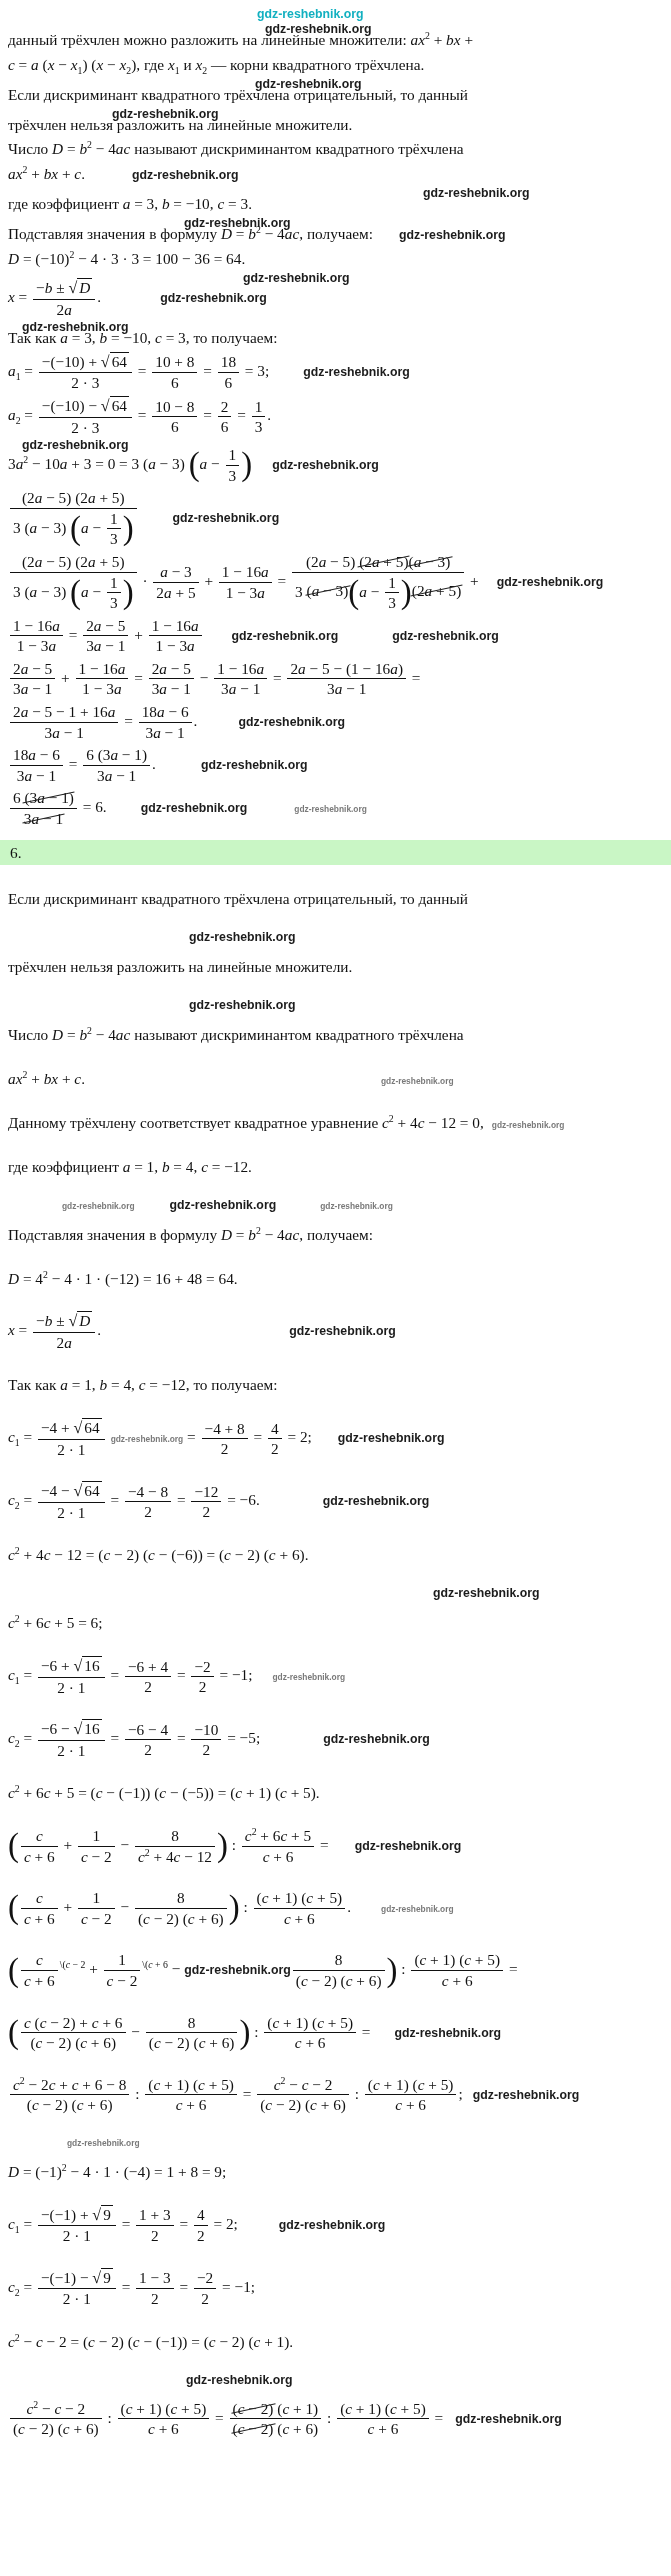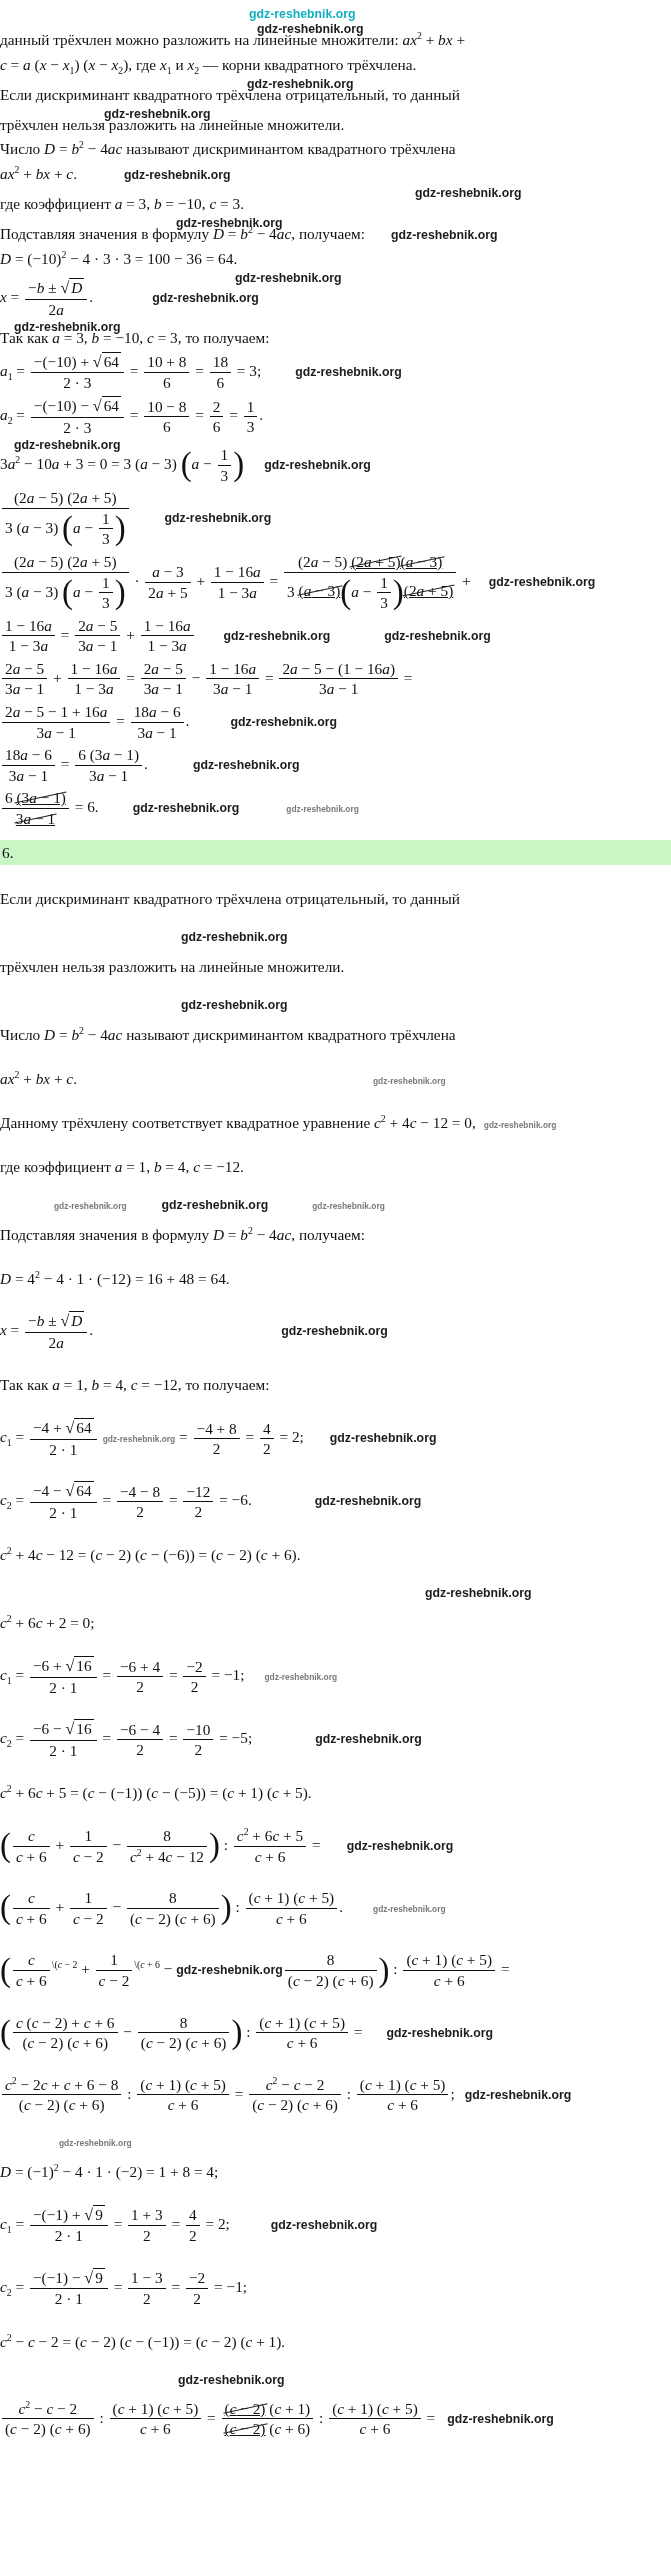--- a/index.html
+++ b/index.html
@@ -1,36 +1,36 @@
 <!DOCTYPE html>
 <html><head>
 <meta charset="utf-8">
 <style>
   html,body{margin:0;padding:0;background:#ffffff;}
   .page{
     width:671px;height:2576px;overflow:hidden;box-sizing:border-box;
-    padding:3px 8px 0 0;position:relative;
+    padding:3px 8px 0 8px;position:relative;
     font-family:"Liberation Serif","DejaVu Serif",serif;
     font-size:15.3px;color:#111;line-height:1.3;
   }
   .line{margin:5px 0;white-space:nowrap;}
   .s2.line{margin:24px 0;}
   .wml{height:0;margin:0;position:relative;top:-7px;z-index:3;}
   .wml.keep{height:auto;top:0;margin:0 0 2px 0;}
   .s2.wml{margin:0;}
   .it{font-style:italic;}
   .sup{font-size:64%;vertical-align:super;line-height:0;}
   .sub{font-size:64%;vertical-align:sub;line-height:0;}
   .frac{display:inline-block;vertical-align:middle;text-align:center;margin:0 2px;line-height:1.15;}
   .frac>.num{display:block;padding:0 3px 1px 3px;border-bottom:1.3px solid #111;}
   .frac>.den{display:block;padding:1px 3px 0 3px;}
   .sqrt{white-space:nowrap;}
   .sqrt>.rad{font-size:1.05em;}
   .sqrt>.sqb{border-top:1.3px solid #111;padding:0 2px;}
-  .strike{position:relative;display:inline-block;text-decoration:underline;}
+  .strike{position:relative;display:inline-block;}
   .strike::after{content:"";position:absolute;left:-2px;right:-2px;top:45%;border-top:1.4px solid #222;transform:rotate(-12deg);}
   .wm{font-family:"Liberation Sans","DejaVu Sans",sans-serif;font-weight:700;font-size:12.3px;color:#1c1c1c;}
   .wms{font-family:"Liberation Sans","DejaVu Sans",sans-serif;font-weight:700;font-size:8.4px;color:#7a7a7a;}
   .wmc{font-family:"Liberation Sans","DejaVu Sans",sans-serif;font-weight:700;font-size:12.3px;color:#12b0c0;}
   .sp{display:inline-block;}
   .bp{font-size:215%;font-weight:300;vertical-align:middle;line-height:0;position:relative;top:-1px;}
   .hl{background:#c9f6c5;margin:12px -8px;padding:3px 10px;white-space:nowrap;}
 </style>
 </head>
 <body>
@@ -77,31 +77,31 @@
     <div class="line s2"><span class="tt">где коэффициент </span><span class="mt"><span class="it">a</span><span> = 1, </span><span class="it">b</span><span> = 4, </span><span class="it">c</span><span> = −12.</span></span></div>
     <div class="wml s2"><span class="sp" style="width: 54px;"></span><span class="wms">gdz-reshebnik.org</span><span class="sp" style="width: 35px;"></span><span class="wm">gdz-reshebnik.org</span><span class="sp" style="width: 44px;"></span><span class="wms">gdz-reshebnik.org</span></div>
     <div class="line s2"><span class="tt">Подставляя значения в формулу </span><span class="mt"><span class="it">D</span><span> = </span><span class="it">b</span></span><span class="sup"><span class="mt"><span>2</span></span></span><span class="mt"><span> − 4</span><span class="it">ac</span></span><span class="tt">, получаем:</span></div>
     <div class="line s2"><span class="mt"><span class="it">D</span><span> = 4</span></span><span class="sup"><span class="mt"><span>2</span></span></span><span class="mt"><span> − 4 · 1 · (−12) = 16 + 48 = 64.</span></span></div>
     <div class="line s2"><span class="mt"><span class="it">x</span><span> = </span></span><span class="frac"><span class="num"><span class="mt"><span>−</span><span class="it">b</span><span> ± </span></span><span class="sqrt"><span class="rad">√</span><span class="sqb"><span class="mt"><span class="it">D</span></span></span></span></span><span class="den"><span class="mt"><span>2</span><span class="it">a</span></span></span></span><span class="tt">.</span><span class="sp" style="width: 188px;"></span><span class="wm">gdz-reshebnik.org</span></div>
     <div class="line s2"><span class="tt">Так как </span><span class="mt"><span class="it">a</span><span> = 1, </span><span class="it">b</span><span> = 4, </span><span class="it">c</span><span> = −12,</span></span><span class="tt"> то получаем:</span></div>
     <div class="line s2"><span class="mt"><span class="it">c</span></span><span class="sub"><span class="mt"><span>1</span></span></span><span class="mt"><span> = </span></span><span class="frac"><span class="num"><span class="mt"><span>−4 + </span></span><span class="sqrt"><span class="rad">√</span><span class="sqb"><span class="mt"><span>64</span></span></span></span></span><span class="den"><span class="mt"><span>2 · 1</span></span></span></span><span class="sp" style="width: 4px;"></span><span class="wms">gdz-reshebnik.org</span><span class="mt"><span> = </span></span><span class="frac"><span class="num"><span class="mt"><span>−4 + 8</span></span></span><span class="den"><span class="mt"><span>2</span></span></span></span><span class="mt"><span> = </span></span><span class="frac"><span class="num"><span class="mt"><span>4</span></span></span><span class="den"><span class="mt"><span>2</span></span></span></span><span class="mt"><span> = 2;</span></span><span class="sp" style="width: 26px;"></span><span class="wm">gdz-reshebnik.org</span></div>
     <div class="line s2"><span class="mt"><span class="it">c</span></span><span class="sub"><span class="mt"><span>2</span></span></span><span class="mt"><span> = </span></span><span class="frac"><span class="num"><span class="mt"><span>−4 − </span></span><span class="sqrt"><span class="rad">√</span><span class="sqb"><span class="mt"><span>64</span></span></span></span></span><span class="den"><span class="mt"><span>2 · 1</span></span></span></span><span class="mt"><span> = </span></span><span class="frac"><span class="num"><span class="mt"><span>−4 − 8</span></span></span><span class="den"><span class="mt"><span>2</span></span></span></span><span class="mt"><span> = </span></span><span class="frac"><span class="num"><span class="mt"><span>−12</span></span></span><span class="den"><span class="mt"><span>2</span></span></span></span><span class="mt"><span> = −6.</span></span><span class="sp" style="width: 63px;"></span><span class="wm">gdz-reshebnik.org</span></div>
     <div class="line s2"><span class="mt"><span class="it">c</span></span><span class="sup"><span class="mt"><span>2</span></span></span><span class="mt"><span> + 4</span><span class="it">c</span><span> − 12 = (</span><span class="it">c</span><span> − 2) (</span><span class="it">c</span><span> − (−6)) = (</span><span class="it">c</span><span> − 2) (</span><span class="it">c</span><span> + 6).</span></span></div>
     <div class="wml s2"><span class="sp" style="width: 425px;"></span><span class="wm">gdz-reshebnik.org</span></div>
-    <div class="line s2"><span class="mt"><span class="it">c</span></span><span class="sup"><span class="mt"><span>2</span></span></span><span class="mt"><span> + 6</span><span class="it">c</span><span> + 2 = 0;</span></span></div>
+    <div class="line s2"><span class="mt"><span class="it">c</span></span><span class="sup"><span class="mt"><span>2</span></span></span><span class="mt"><span> + 6</span><span class="it">c</span><span> + 5 = 6;</span></span></div>
     <div class="line s2"><span class="mt"><span class="it">c</span></span><span class="sub"><span class="mt"><span>1</span></span></span><span class="mt"><span> = </span></span><span class="frac"><span class="num"><span class="mt"><span>−6 + </span></span><span class="sqrt"><span class="rad">√</span><span class="sqb"><span class="mt"><span>16</span></span></span></span></span><span class="den"><span class="mt"><span>2 · 1</span></span></span></span><span class="mt"><span> = </span></span><span class="frac"><span class="num"><span class="mt"><span>−6 + 4</span></span></span><span class="den"><span class="mt"><span>2</span></span></span></span><span class="mt"><span> = </span></span><span class="frac"><span class="num"><span class="mt"><span>−2</span></span></span><span class="den"><span class="mt"><span>2</span></span></span></span><span class="mt"><span> = −1;</span></span><span class="sp" style="width: 20px;"></span><span class="wms">gdz-reshebnik.org</span></div>
     <div class="line s2"><span class="mt"><span class="it">c</span></span><span class="sub"><span class="mt"><span>2</span></span></span><span class="mt"><span> = </span></span><span class="frac"><span class="num"><span class="mt"><span>−6 − </span></span><span class="sqrt"><span class="rad">√</span><span class="sqb"><span class="mt"><span>16</span></span></span></span></span><span class="den"><span class="mt"><span>2 · 1</span></span></span></span><span class="mt"><span> = </span></span><span class="frac"><span class="num"><span class="mt"><span>−6 − 4</span></span></span><span class="den"><span class="mt"><span>2</span></span></span></span><span class="mt"><span> = </span></span><span class="frac"><span class="num"><span class="mt"><span>−10</span></span></span><span class="den"><span class="mt"><span>2</span></span></span></span><span class="mt"><span> = −5;</span></span><span class="sp" style="width: 63px;"></span><span class="wm">gdz-reshebnik.org</span></div>
     <div class="line s2"><span class="mt"><span class="it">c</span></span><span class="sup"><span class="mt"><span>2</span></span></span><span class="mt"><span> + 6</span><span class="it">c</span><span> + 5 = (</span><span class="it">c</span><span> − (−1)) (</span><span class="it">c</span><span> − (−5)) = (</span><span class="it">c</span><span> + 1) (</span><span class="it">c</span><span> + 5).</span></span></div>
     <div class="line s2"><span class="bp">(</span><span class="frac"><span class="num"><span class="mt"><span class="it">c</span></span></span><span class="den"><span class="mt"><span class="it">c</span><span> + 6</span></span></span></span><span class="mt"><span> + </span></span><span class="frac"><span class="num"><span class="mt"><span>1</span></span></span><span class="den"><span class="mt"><span class="it">c</span><span> − 2</span></span></span></span><span class="mt"><span> − </span></span><span class="frac"><span class="num"><span class="mt"><span>8</span></span></span><span class="den"><span class="mt"><span class="it">c</span></span><span class="sup"><span class="mt"><span>2</span></span></span><span class="mt"><span> + 4</span><span class="it">c</span><span> − 12</span></span></span></span><span class="bp">)</span><span class="mt"><span> : </span></span><span class="frac"><span class="num"><span class="mt"><span class="it">c</span></span><span class="sup"><span class="mt"><span>2</span></span></span><span class="mt"><span> + 6</span><span class="it">c</span><span> + 5</span></span></span><span class="den"><span class="mt"><span class="it">c</span><span> + 6</span></span></span></span><span class="mt"><span> =</span></span><span class="sp" style="width: 26px;"></span><span class="wm">gdz-reshebnik.org</span></div>
     <div class="line s2"><span class="bp">(</span><span class="frac"><span class="num"><span class="mt"><span class="it">c</span></span></span><span class="den"><span class="mt"><span class="it">c</span><span> + 6</span></span></span></span><span class="mt"><span> + </span></span><span class="frac"><span class="num"><span class="mt"><span>1</span></span></span><span class="den"><span class="mt"><span class="it">c</span><span> − 2</span></span></span></span><span class="mt"><span> − </span></span><span class="frac"><span class="num"><span class="mt"><span>8</span></span></span><span class="den"><span class="mt"><span>(</span><span class="it">c</span><span> − 2) (</span><span class="it">c</span><span> + 6)</span></span></span></span><span class="bp">)</span><span class="mt"><span> : </span></span><span class="frac"><span class="num"><span class="mt"><span>(</span><span class="it">c</span><span> + 1) (</span><span class="it">c</span><span> + 5)</span></span></span><span class="den"><span class="mt"><span class="it">c</span><span> + 6</span></span></span></span><span class="mt"><span>.</span></span><span class="sp" style="width: 30px;"></span><span class="wms">gdz-reshebnik.org</span></div>
     <div class="line s2"><span class="bp">(</span><span class="frac"><span class="num"><span class="mt"><span class="it">c</span></span></span><span class="den"><span class="mt"><span class="it">c</span><span> + 6</span></span></span></span><span class="sup"><span class="mt"><span>\(</span><span class="it">c</span><span> − 2</span></span></span><span class="mt"><span> + </span></span><span class="frac"><span class="num"><span class="mt"><span>1</span></span></span><span class="den"><span class="mt"><span class="it">c</span><span> − 2</span></span></span></span><span class="sup"><span class="mt"><span>\(</span><span class="it">c</span><span> + 6</span></span></span><span class="mt"><span> − </span></span><span class="wm">gdz-reshebnik.org</span><span class="frac"><span class="num"><span class="mt"><span>8</span></span></span><span class="den"><span class="mt"><span>(</span><span class="it">c</span><span> − 2) (</span><span class="it">c</span><span> + 6)</span></span></span></span><span class="bp">)</span><span class="mt"><span> : </span></span><span class="frac"><span class="num"><span class="mt"><span>(</span><span class="it">c</span><span> + 1) (</span><span class="it">c</span><span> + 5)</span></span></span><span class="den"><span class="mt"><span class="it">c</span><span> + 6</span></span></span></span><span class="mt"><span> =</span></span></div>
     <div class="line s2"><span class="bp">(</span><span class="frac"><span class="num"><span class="mt"><span class="it">c</span><span> (</span><span class="it">c</span><span> − 2) + </span><span class="it">c</span><span> + 6</span></span></span><span class="den"><span class="mt"><span>(</span><span class="it">c</span><span> − 2) (</span><span class="it">c</span><span> + 6)</span></span></span></span><span class="mt"><span> − </span></span><span class="frac"><span class="num"><span class="mt"><span>8</span></span></span><span class="den"><span class="mt"><span>(</span><span class="it">c</span><span> − 2) (</span><span class="it">c</span><span> + 6)</span></span></span></span><span class="bp">)</span><span class="mt"><span> : </span></span><span class="frac"><span class="num"><span class="mt"><span>(</span><span class="it">c</span><span> + 1) (</span><span class="it">c</span><span> + 5)</span></span></span><span class="den"><span class="mt"><span class="it">c</span><span> + 6</span></span></span></span><span class="mt"><span> =</span></span><span class="sp" style="width: 24px;"></span><span class="wm">gdz-reshebnik.org</span></div>
     <div class="line s2"><span class="frac"><span class="num"><span class="mt"><span class="it">c</span></span><span class="sup"><span class="mt"><span>2</span></span></span><span class="mt"><span> − 2</span><span class="it">c</span><span> + </span><span class="it">c</span><span> + 6 − 8</span></span></span><span class="den"><span class="mt"><span>(</span><span class="it">c</span><span> − 2) (</span><span class="it">c</span><span> + 6)</span></span></span></span><span class="mt"><span> : </span></span><span class="frac"><span class="num"><span class="mt"><span>(</span><span class="it">c</span><span> + 1) (</span><span class="it">c</span><span> + 5)</span></span></span><span class="den"><span class="mt"><span class="it">c</span><span> + 6</span></span></span></span><span class="mt"><span> = </span></span><span class="frac"><span class="num"><span class="mt"><span class="it">c</span></span><span class="sup"><span class="mt"><span>2</span></span></span><span class="mt"><span> − </span><span class="it">c</span><span> − 2</span></span></span><span class="den"><span class="mt"><span>(</span><span class="it">c</span><span> − 2) (</span><span class="it">c</span><span> + 6)</span></span></span></span><span class="mt"><span> : </span></span><span class="frac"><span class="num"><span class="mt"><span>(</span><span class="it">c</span><span> + 1) (</span><span class="it">c</span><span> + 5)</span></span></span><span class="den"><span class="mt"><span class="it">c</span><span> + 6</span></span></span></span><span class="mt"><span>;</span></span><span class="sp" style="width: 10px;"></span><span class="wm">gdz-reshebnik.org</span></div>
     <div class="wml s2"><span class="sp" style="width: 59px;"></span><span class="wms">gdz-reshebnik.org</span></div>
-    <div class="line s2"><span class="mt"><span class="it">D</span><span> = (−1)</span></span><span class="sup"><span class="mt"><span>2</span></span></span><span class="mt"><span> − 4 · 1 · (−2) = 1 + 8 = 4;</span></span></div>
+    <div class="line s2"><span class="mt"><span class="it">D</span><span> = (−1)</span></span><span class="sup"><span class="mt"><span>2</span></span></span><span class="mt"><span> − 4 · 1 · (−4) = 1 + 8 = 9;</span></span></div>
     <div class="line s2"><span class="mt"><span class="it">c</span></span><span class="sub"><span class="mt"><span>1</span></span></span><span class="mt"><span> = </span></span><span class="frac"><span class="num"><span class="mt"><span>−(−1) + </span></span><span class="sqrt"><span class="rad">√</span><span class="sqb"><span class="mt"><span>9</span></span></span></span></span><span class="den"><span class="mt"><span>2 · 1</span></span></span></span><span class="mt"><span> = </span></span><span class="frac"><span class="num"><span class="mt"><span>1 + 3</span></span></span><span class="den"><span class="mt"><span>2</span></span></span></span><span class="mt"><span> = </span></span><span class="frac"><span class="num"><span class="mt"><span>4</span></span></span><span class="den"><span class="mt"><span>2</span></span></span></span><span class="mt"><span> = 2;</span></span><span class="sp" style="width: 41px;"></span><span class="wm">gdz-reshebnik.org</span></div>
     <div class="line s2"><span class="mt"><span class="it">c</span></span><span class="sub"><span class="mt"><span>2</span></span></span><span class="mt"><span> = </span></span><span class="frac"><span class="num"><span class="mt"><span>−(−1) − </span></span><span class="sqrt"><span class="rad">√</span><span class="sqb"><span class="mt"><span>9</span></span></span></span></span><span class="den"><span class="mt"><span>2 · 1</span></span></span></span><span class="mt"><span> = </span></span><span class="frac"><span class="num"><span class="mt"><span>1 − 3</span></span></span><span class="den"><span class="mt"><span>2</span></span></span></span><span class="mt"><span> = </span></span><span class="frac"><span class="num"><span class="mt"><span>−2</span></span></span><span class="den"><span class="mt"><span>2</span></span></span></span><span class="mt"><span> = −1;</span></span></div>
     <div class="line s2"><span class="mt"><span class="it">c</span></span><span class="sup"><span class="mt"><span>2</span></span></span><span class="mt"><span> − </span><span class="it">c</span><span> − 2 = (</span><span class="it">c</span><span> − 2) (</span><span class="it">c</span><span> − (−1)) = (</span><span class="it">c</span><span> − 2) (</span><span class="it">c</span><span> + 1).</span></span></div>
     <div class="wml s2"><span class="sp" style="width: 178px;"></span><span class="wm">gdz-reshebnik.org</span></div>
     <div class="line s2"><span class="frac"><span class="num"><span class="mt"><span class="it">c</span></span><span class="sup"><span class="mt"><span>2</span></span></span><span class="mt"><span> − </span><span class="it">c</span><span> − 2</span></span></span><span class="den"><span class="mt"><span>(</span><span class="it">c</span><span> − 2) (</span><span class="it">c</span><span> + 6)</span></span></span></span><span class="mt"><span> : </span></span><span class="frac"><span class="num"><span class="mt"><span>(</span><span class="it">c</span><span> + 1) (</span><span class="it">c</span><span> + 5)</span></span></span><span class="den"><span class="mt"><span class="it">c</span><span> + 6</span></span></span></span><span class="mt"><span> = </span></span><span class="frac"><span class="num"><span class="strike"><span class="mt"><span>(</span><span class="it">c</span><span> − 2)</span></span></span><span class="mt"><span> (</span><span class="it">c</span><span> + 1)</span></span></span><span class="den"><span class="strike"><span class="mt"><span>(</span><span class="it">c</span><span> − 2)</span></span></span><span class="mt"><span> (</span><span class="it">c</span><span> + 6)</span></span></span></span><span class="mt"><span> : </span></span><span class="frac"><span class="num"><span class="mt"><span>(</span><span class="it">c</span><span> + 1) (</span><span class="it">c</span><span> + 5)</span></span></span><span class="den"><span class="mt"><span class="it">c</span><span> + 6</span></span></span></span><span class="mt"><span> =</span></span><span class="sp" style="width: 12px;"></span><span class="wm">gdz-reshebnik.org</span></div>
     <div class="wml s2"><span class="sp" style="width: 30px;"></span><span class="sp" style="width: 104px;"></span></div>
   </div>
 
 
 </body></html>

